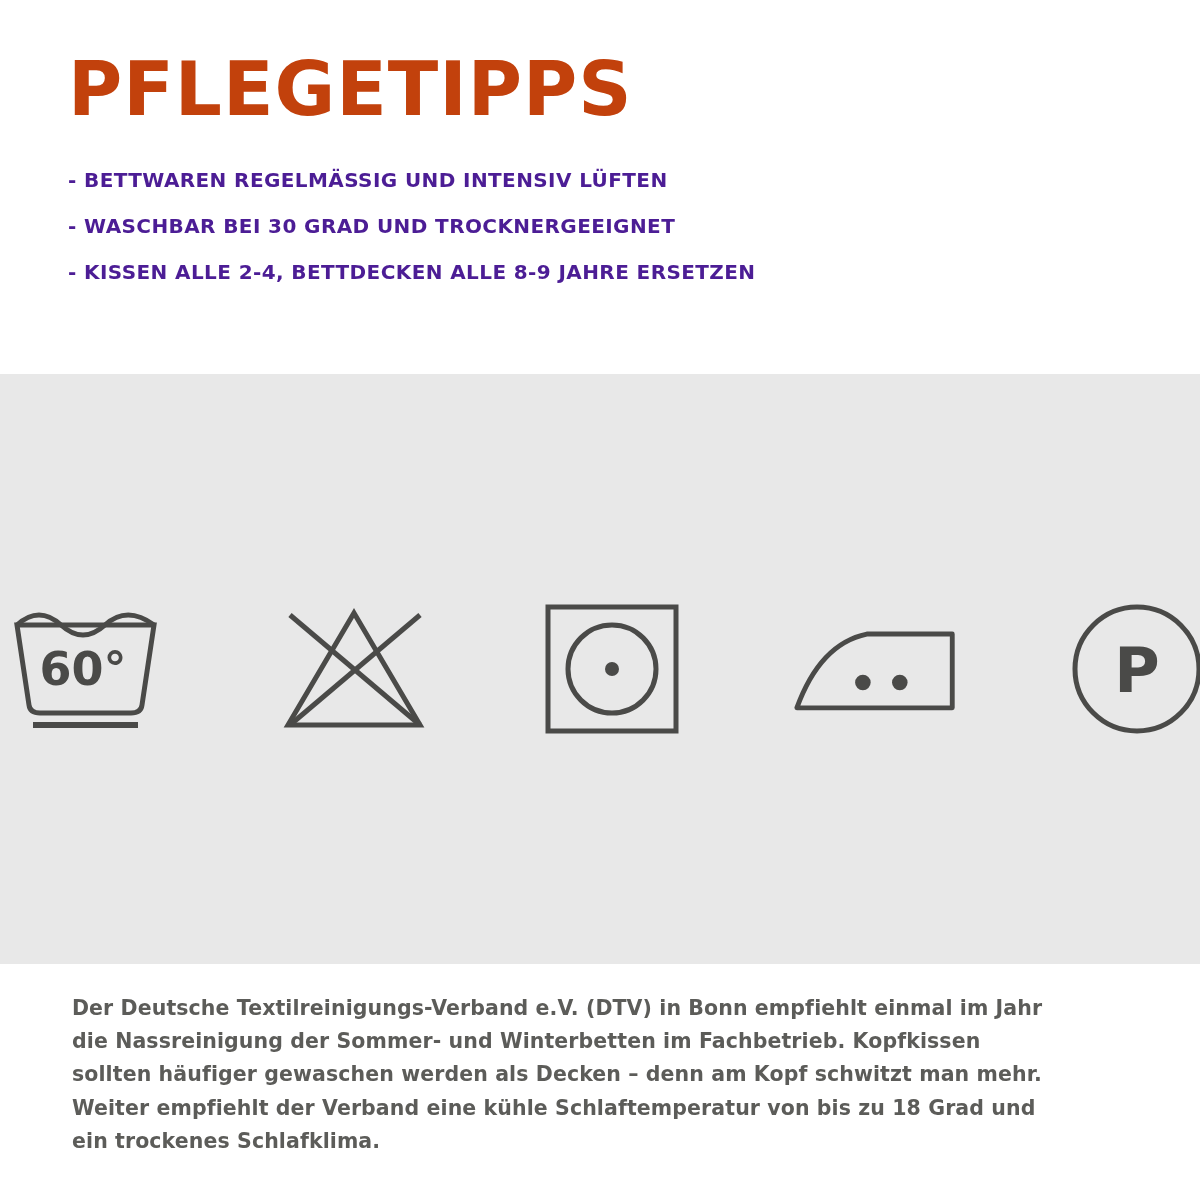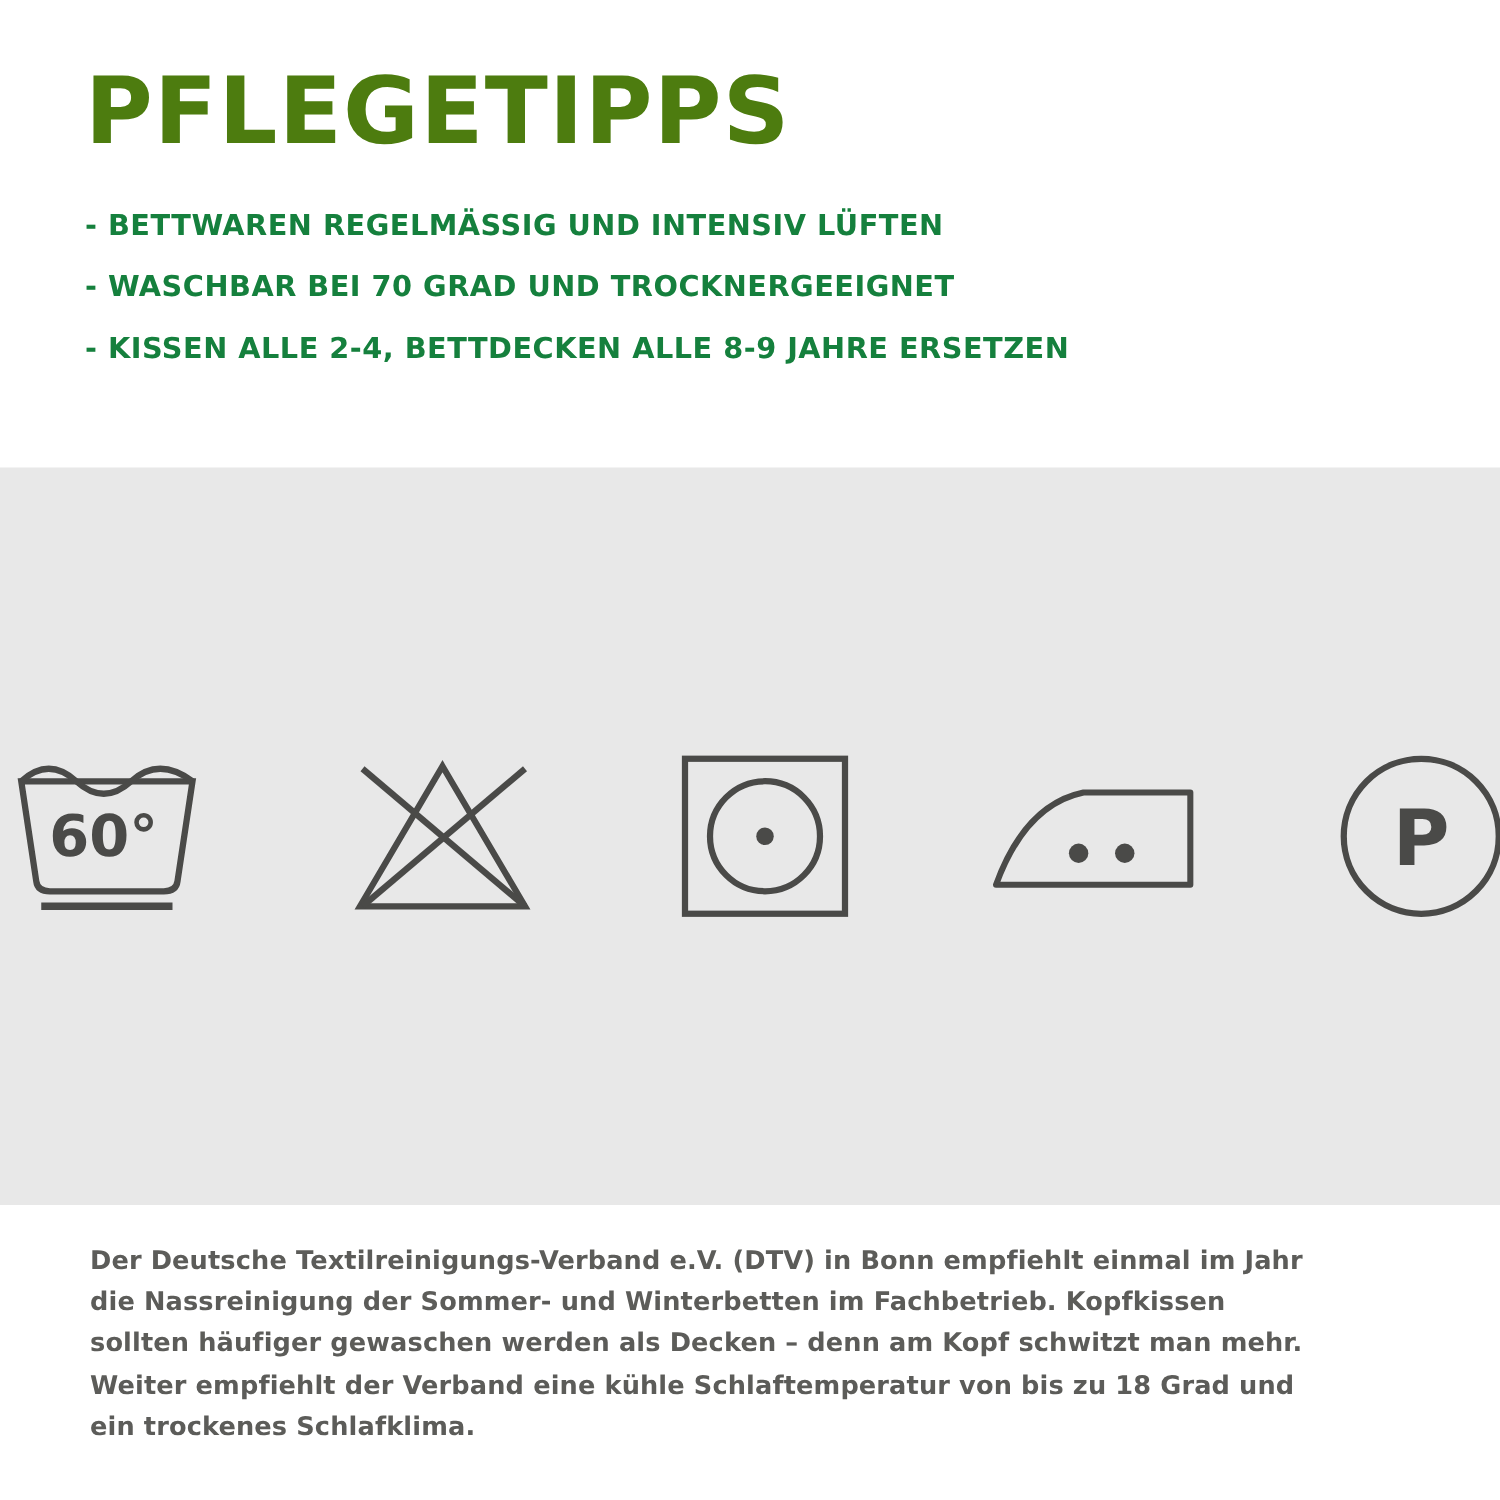--- a/index.html
+++ b/index.html
@@ -25,36 +25,36 @@
   .header {
     padding: 52px 60px 0 68px;
     box-sizing: border-box;
     height: 374px;
   }
   .title {
     font-family: "DejaVu Sans", sans-serif;
     font-weight: bold;
     font-size: 74px;
     letter-spacing: 1px;
-    color: #4d7c0f;
+    color: #c2410c;
     line-height: 1.0;
     margin: 0 0 44px 0;
     white-space: nowrap;
   }
   .bullets {
     list-style: none;
     margin: 0;
     padding: 0;
   }
   .bullets li {
     font-family: "DejaVu Sans", sans-serif;
     font-weight: bold;
-    font-size: 23px;
+    font-size: 20px;
     letter-spacing: 0.4px;
-    color: #15803d;
+    color: #4c1d95;
     line-height: 1.0;
     margin-bottom: 26px;
     white-space: nowrap;
   }
 
   
   .icon-band {
     position: absolute;
     top: 374px;
     left: 0;
@@ -108,21 +108,21 @@
 </style>
 </head>
 <body>
 
 <div class="page">
 
   <div class="header">
     <h1 class="title">PFLEGETIPPS</h1>
     <ul class="bullets">
       <li>- BETTWAREN REGELMÄSSIG UND INTENSIV LÜFTEN</li>
-      <li>- WASCHBAR BEI 70 GRAD UND TROCKNERGEEIGNET</li>
+      <li>- WASCHBAR BEI 30 GRAD UND TROCKNERGEEIGNET</li>
       <li>- KISSEN ALLE 2-4, BETTDECKEN ALLE 8-9 JAHRE ERSETZEN</li>
     </ul>
   </div>
 
   <div class="icon-band">
     <div class="icon-row">
 
       <div class="icon">
         <svg width="165" height="145" viewBox="0 0 165 145">
           <path d="M14 28 L151 28 L139 108 Q138 116 128 116 L37 116 Q27 116 26 108 Z" fill="none" stroke="#4a4a48" stroke-width="5"></path>

